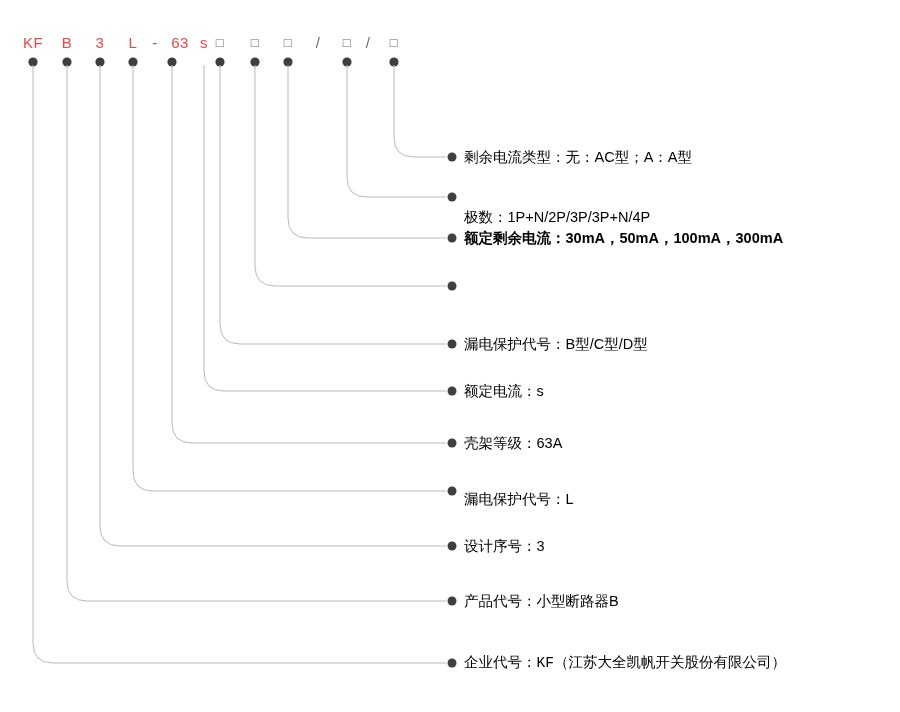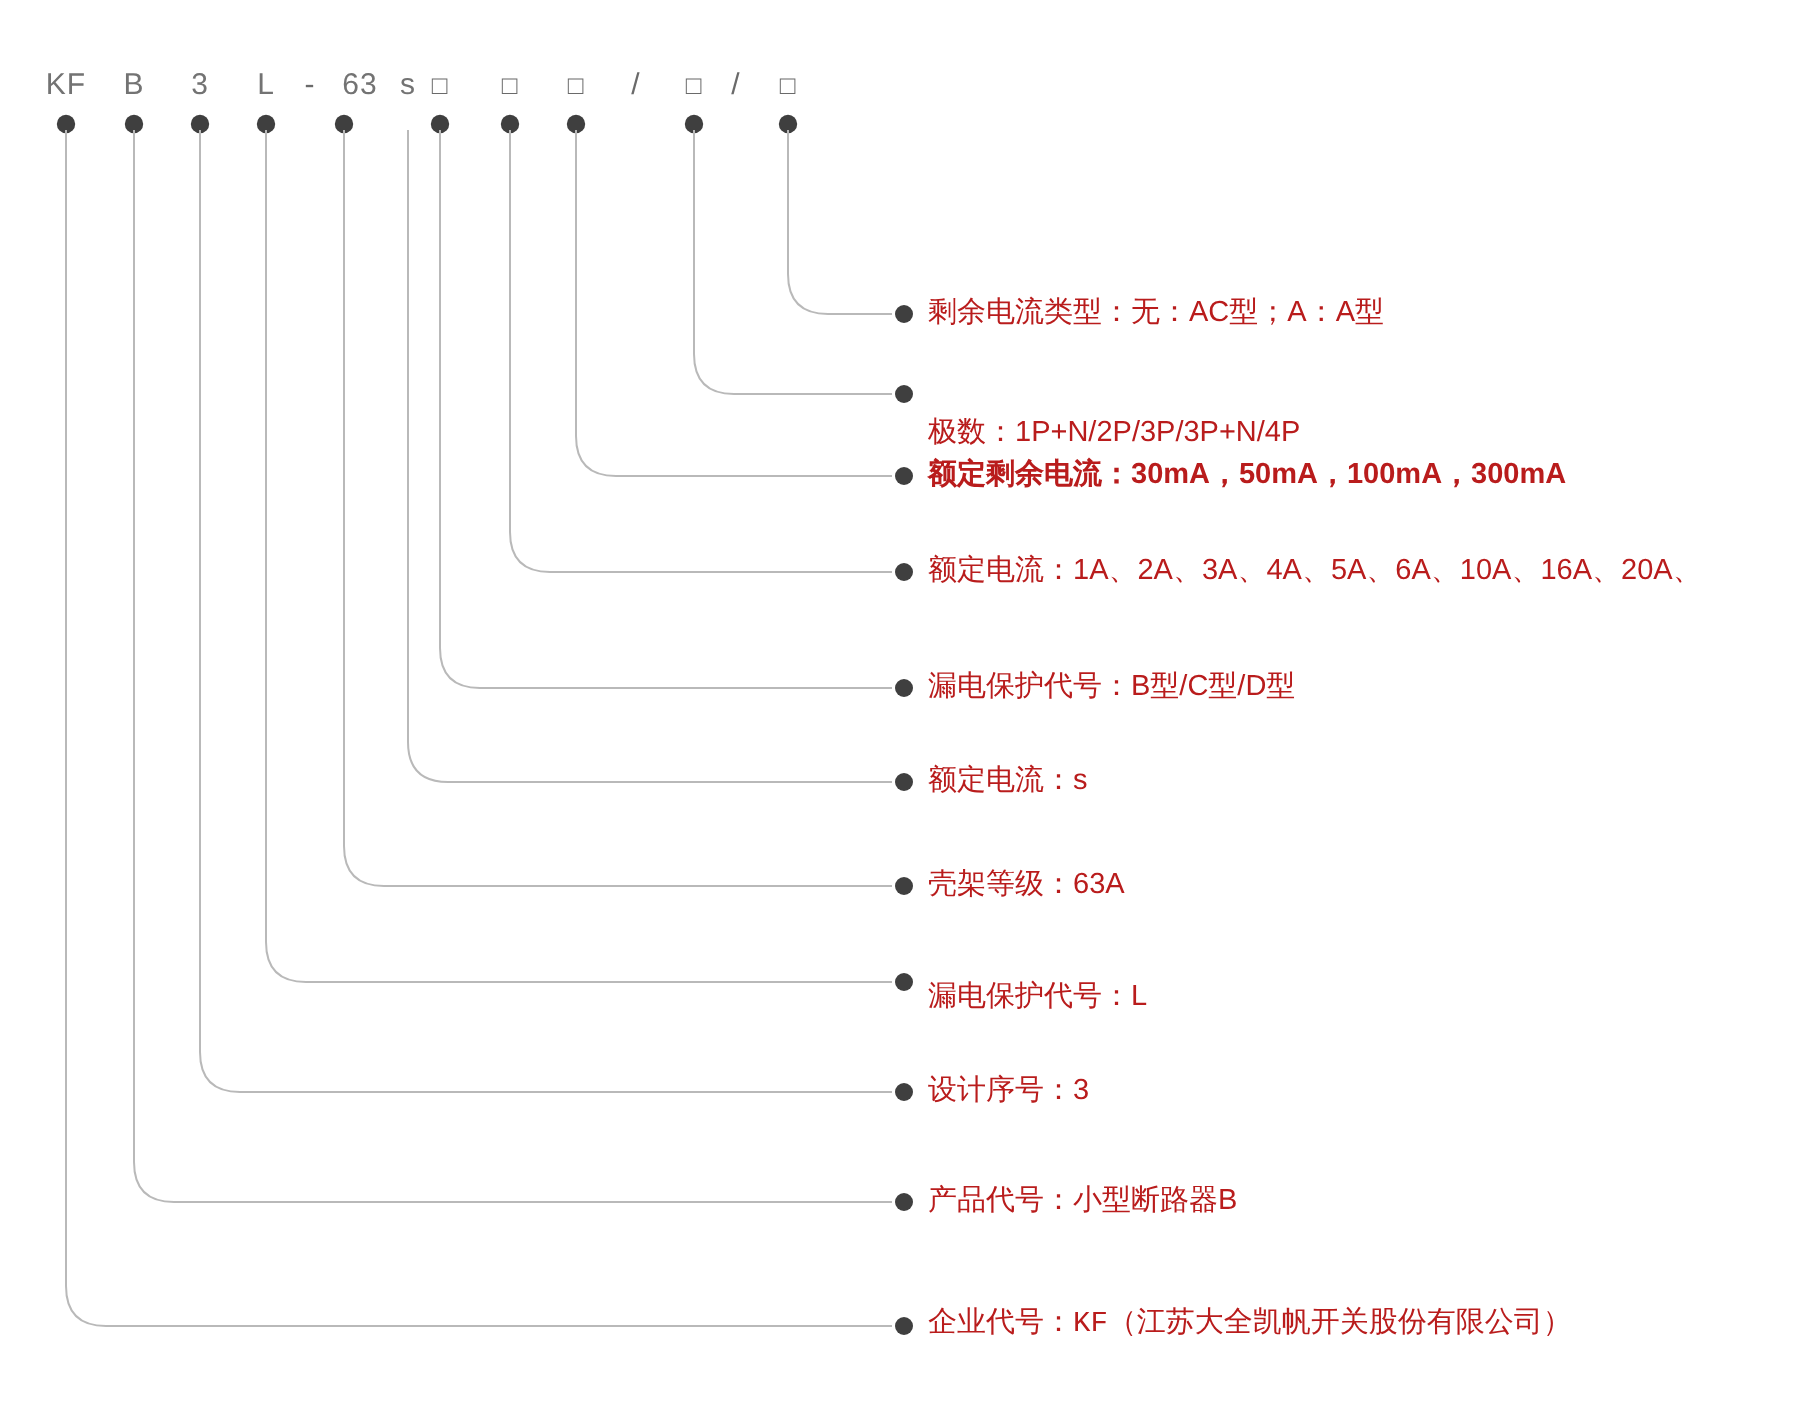--- a/index.html
+++ b/index.html
@@ -25,21 +25,21 @@
     left: 0;
     width: 900px;
     height: 24px;
   }
   .code-char {
     position: absolute;
     top: 0;
     transform: translateX(-50%);
     font-size: 15px;
     line-height: 20px;
-    color: #737373;
+    color: #ef4444;
     white-space: nowrap;
     letter-spacing: 0.5px;
   }
   .code-char.sq {
     font-size: 13px;
     color: #6a6a6a;
   }
   .code-char.sl {
     font-size: 15px;
     color: #6a6a6a;
@@ -51,21 +51,21 @@
     width: 900px;
     height: 712px;
   }
   
   .label {
     position: absolute;
     left: 464px;
     transform: translateY(-50%);
     font-size: 14.5px;
     line-height: 25px;
-    color: #b91c1c;
+    color: #000000;
     white-space: pre;
   }
   .label .l2 {
     display: block;
     padding-left: 76px;
   }
 </style>
 </head>
 <body>
 
@@ -142,21 +142,21 @@
         <circle cx="33" cy="62" r="4.6" fill="#3f3f3f"></circle>
         <path d="M 33 65 L 33 643 Q 33 663 53 663 L 446 663" fill="none" stroke="#b9b9b9" stroke-width="1"></path>
         <circle cx="452" cy="663" r="4.5" fill="#3f3f3f"></circle>
       </g>
     </svg>
 
   <div id="labels">
       <div class="label" style="top: 157px;"><span>剩余电流类型：无：AC型；A：A型</span></div>
       <div class="label" style="top: 197px; margin-top: 20px;"><span>极数：1P+N/2P/3P/3P+N/4P</span></div>
       <div class="label" style="top: 238px; font-weight: bold;"><span>额定剩余电流：30mA，50mA，100mA，300mA</span></div>
-      <div class="label" style="top: 286px;"><span>额定电流：1A、2A、3A、4A、5A、6A、10A、16A、20A、</span></div>
+      <div class="label" style="top: 286px;"></div>
       <div class="label" style="top: 344px;"><span>漏电保护代号：B型/C型/D型</span></div>
       <div class="label" style="top: 391px;"><span>额定电流：s</span></div>
       <div class="label" style="top: 443px;"><span>壳架等级：63A</span></div>
       <div class="label" style="top: 499px;"><span>漏电保护代号：L</span></div>
       <div class="label" style="top: 546px;"><span>设计序号：3</span></div>
       <div class="label" style="top: 601px;"><span>产品代号：小型断路器B</span></div>
       <div class="label" style="top: 663px; font-family: Liberation Mono, monospace;"><span>企业代号：KF（江苏大全凯帆开关股份有限公司）</span></div>
     </div>
 
 </div>

